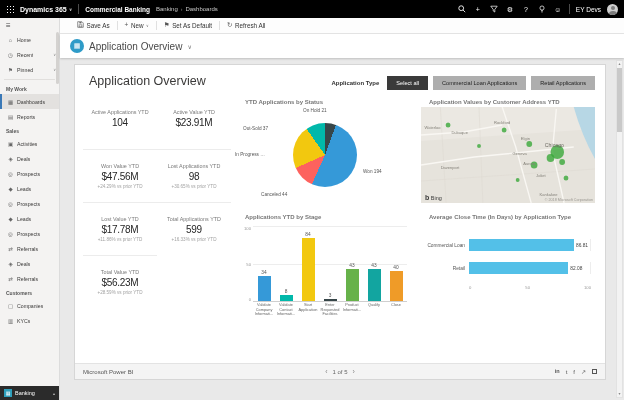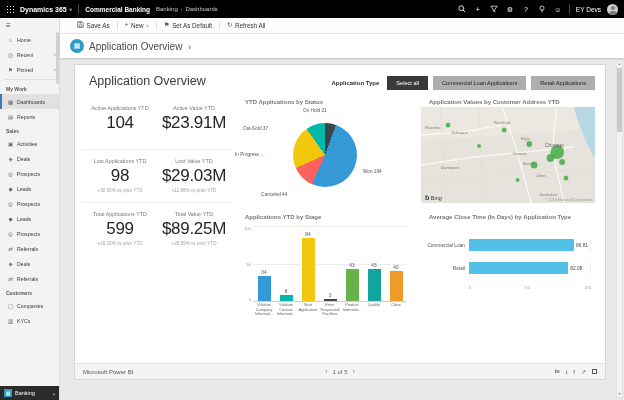--- a/index.html
+++ b/index.html
@@ -69,21 +69,21 @@
   .filter-btn{border:none;font-family:inherit;font-size:5.6px;padding:4px 9px;background:#aeaeae;color:#222;cursor:pointer}
   .filter-btn.selected{background:#3a3a3a;color:#fff}
 
   .card-body{flex:1;display:flex;gap:4px;padding:4px 8px 0 8px;min-height:0}
 
   
   .kpi-col{flex:0 0 148px;display:grid;grid-template-columns:1fr 1fr;grid-template-rows:repeat(4,1fr) 1.05fr}
   .kpi{display:flex;flex-direction:column;align-items:center;justify-content:center;text-align:center;padding:2px 3px}
   .kpi.bt{border-top:1px solid #ececec}
   .kpi-label{font-size:5.4px;color:#7a7a7a;margin-bottom:2px}
-  .kpi-value{font-size:17px;color:#262626;letter-spacing:-0.3px}
+  .kpi-value{font-size:10px;color:#262626;letter-spacing:-0.3px}
   .kpi-delta{font-size:4.6px;color:#a2a2a2;margin-top:2px;min-height:5px}
   .kpi.ratio{grid-column:1 / 3}
 
   .viz-title{font-size:6px;font-weight:bold;color:#777;padding:3px 0 2px 10px;white-space:nowrap;overflow:hidden}
 
   
   .mid-col{flex:0 0 180px;display:flex;flex-direction:column}
   .pie-area{position:relative;height:98px}
   .pie{position:absolute;left:58px;top:16px;width:64px;height:64px;border-radius:50%;cursor:pointer}
   .pie-callout{position:absolute;font-size:4.7px;color:#555;white-space:nowrap}
@@ -326,37 +326,42 @@
                   <div class="kpi-label">Active Applications YTD</div>
                   <div class="kpi-value">104</div>
                   <div class="kpi-delta"></div>
                 </div>
               <div class="kpi">
                   <div class="kpi-label">Active Value YTD</div>
                   <div class="kpi-value">$23.91M</div>
                   <div class="kpi-delta"></div>
                 </div>
               <div class="kpi bt">
+                  <div class="kpi-label">Won Value YTD</div>
+                  <div class="kpi-value">$47.56M</div>
+                  <div class="kpi-delta">+24.29% vs prior YTD</div>
+                </div>
+              <div class="kpi bt">
                   <div class="kpi-label">Lost Applications YTD</div>
                   <div class="kpi-value">98</div>
                   <div class="kpi-delta">+30.65% vs prior YTD</div>
                 </div>
               <div class="kpi bt">
                   <div class="kpi-label">Lost Value YTD</div>
-                  <div class="kpi-value">$29.03M</div>
+                  <div class="kpi-value">$17.78M</div>
                   <div class="kpi-delta">+11.86% vs prior YTD</div>
                 </div>
               <div class="kpi bt">
                   <div class="kpi-label">Total Applications YTD</div>
                   <div class="kpi-value">599</div>
                   <div class="kpi-delta">+16.33% vs prior YTD</div>
                 </div>
               <div class="kpi bt">
                   <div class="kpi-label">Total Value YTD</div>
-                  <div class="kpi-value">$89.25M</div>
+                  <div class="kpi-value">$56.23M</div>
                   <div class="kpi-delta">+28.59% vs prior YTD</div>
                 </div>
             </div>
 
             <div class="mid-col">
               <div class="pie-block">
                 <div class="viz-title">YTD Applications by Status</div>
                 <div class="pie-area">
                   <div class="pie" style="background: conic-gradient(rgb(55, 70, 73) 0deg, rgb(55, 70, 73) 19.9472deg, rgb(53, 153, 216) 19.9472deg, rgb(53, 153, 216) 204.222deg, rgb(253, 98, 94) 204.222deg, rgb(253, 98, 94) 246.016deg, rgb(242, 200, 15) 246.016deg, rgb(242, 200, 15) 324.855deg, rgb(1, 184, 170) 324.855deg, rgb(1, 184, 170) 360deg);"></div>
                   <span class="pie-callout co-onhold">On Hold 21</span>

